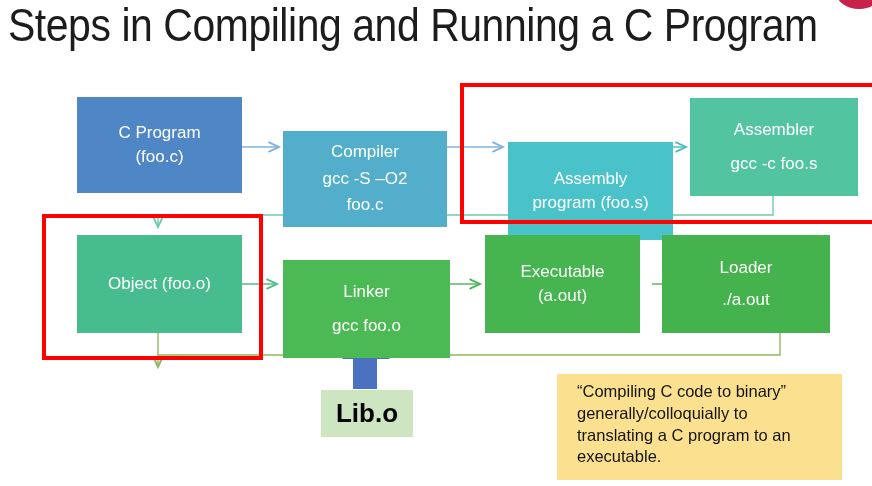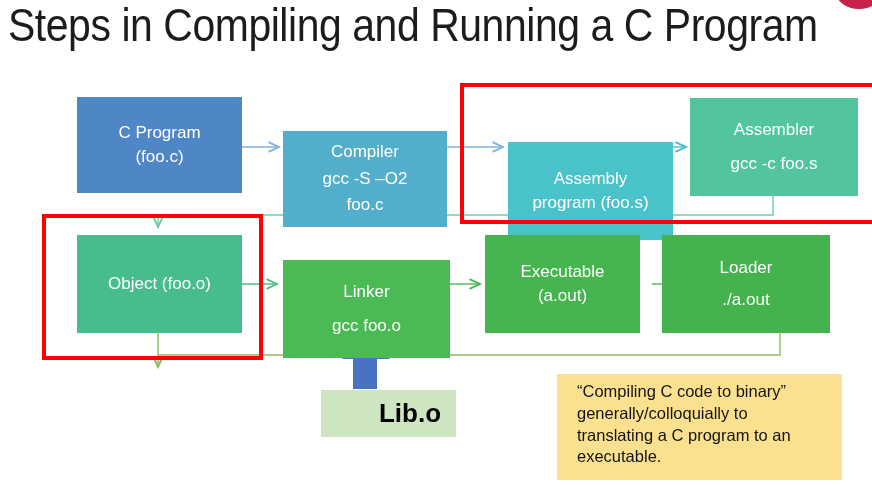--- a/index.html
+++ b/index.html
@@ -33,21 +33,21 @@
   .b-assembler {left:690px;top:98px; width:168px;height:98px;line-height:2.0;}
   .b-object    {left:77px; top:235px;width:165px;height:98px;}
   .b-linker    {left:283px;top:235px;width:167px;height:98px;line-height:2.0;margin-top:25px;}
   .b-executable{left:485px;top:235px;width:155px;height:98px;}
   .b-loader    {left:662px;top:235px;width:168px;height:98px;line-height:1.9;}
   .b-memory    {left:78px; top:373px;width:164px;height:99px;font-size:18px;}
 
   .libo{
     position:absolute;left:321px;top:390px;width:92px;height:47px;z-index:2;
     display:flex;align-items:center;justify-content:center;
-    color:#000;font-weight:700;font-size:26px;padding-left:43px;
+    color:#000;font-weight:700;font-size:26px;
   }
 
   .note{
     position:absolute;left:557px;top:374px;width:285px;height:106px;z-index:2;
     box-sizing:border-box;padding:7px 20px;color:#141414;
     font-size:16.5px;line-height:1.32;white-space:pre-line;
   }
 
   .redrect{position:absolute;z-index:5;border:4px solid #fe0100;box-sizing:border-box;background:transparent;}
   .rr-top{left:460px;top:83px;width:430px;height:141px;}

